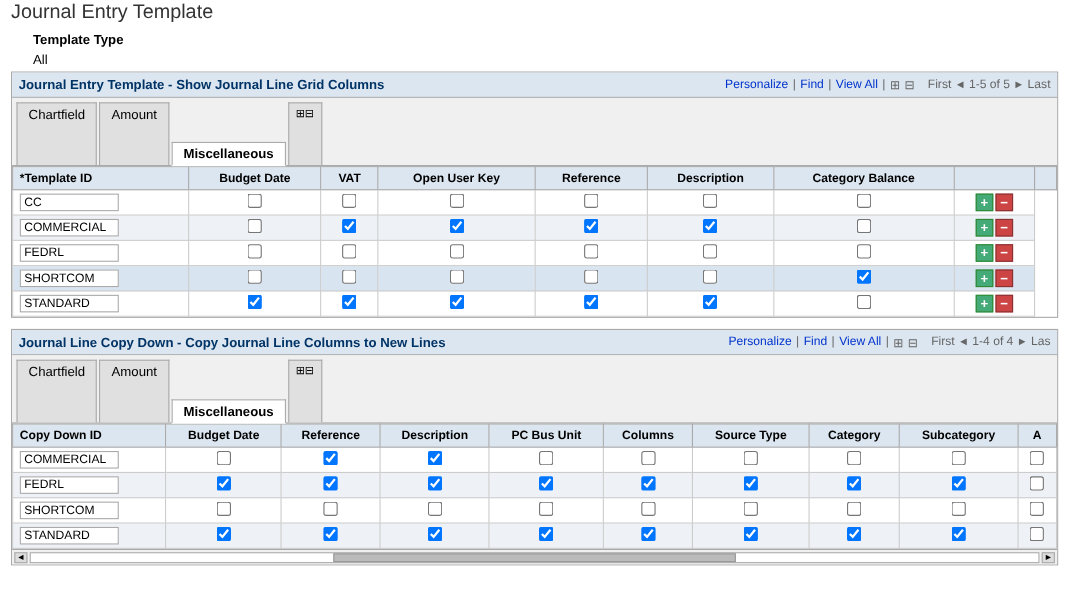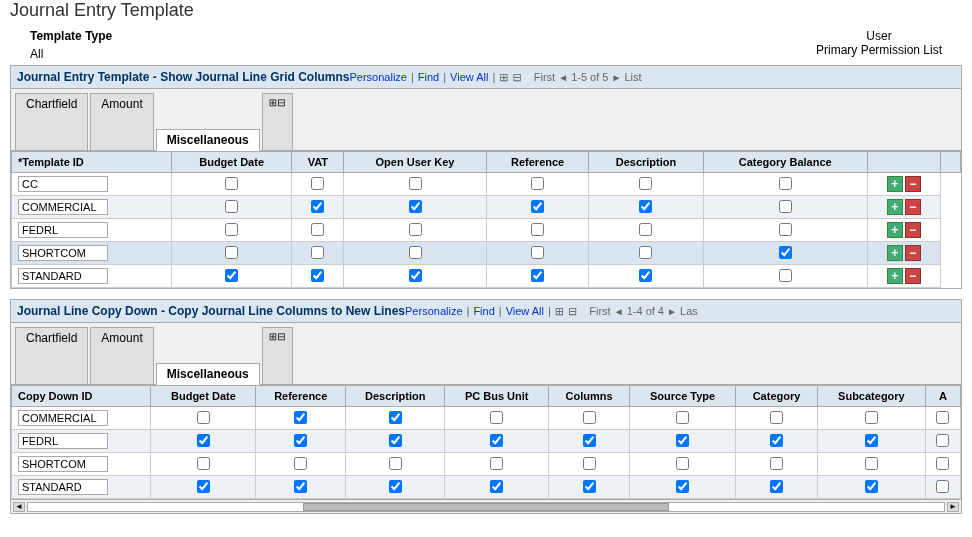--- a/index.html
+++ b/index.html
@@ -9,21 +9,21 @@
     
     h1 { font-size: 18px; font-weight: normal; color: #333; margin-bottom: 8px; }
     
     .meta-row { display: flex; justify-content: space-between; margin-bottom: 4px; padding: 0 20px; }
     .meta-left { display: flex; gap: 4px; flex-direction: column; }
     .meta-right { text-align: center; }
     .meta-label { font-weight: bold; }
     
     .section { border: 1px solid #aaa; margin-bottom: 10px; }
     
-    .section-header { background: #dce6f0; border-bottom: 1px solid #aaa; padding: 4px 6px; display: flex; align-items: center; }
+    .section-header { background: #dce6f0; border-bottom: 1px solid #aaa; padding: 4px 6px; display: flex; justify-content: space-between; align-items: center; }
     .section-header-title { font-weight: bold; font-size: 12px; color: #003366; }
     .section-header-controls { display: flex; align-items: center; gap: 4px; font-size: 11px; }
     .section-header-controls a { color: #0033cc; text-decoration: none; }
     .section-header-controls span { color: #666; }
     
     .tab-bar { display: flex; gap: 0; padding: 4px 4px 0; background: #f0f0f0; border-bottom: 1px solid #aaa; }
     .tab { padding: 3px 10px; border: 1px solid #aaa; background: #e0e0e0; cursor: pointer; font-size: 12px; margin-right: 2px; border-bottom: none; }
     .tab.active { background: #fff; font-weight: bold; border-bottom: 1px solid #fff; margin-bottom: -1px; z-index: 1; margin-top: 36px; }
     .tab-icon { padding: 3px 6px; border: 1px solid #aaa; background: #e0e0e0; cursor: pointer; font-size: 10px; margin-right: 2px; border-bottom: none; }
     
@@ -54,44 +54,40 @@
 
 <div class="page-container">
 
   <h1>Journal Entry Template</h1>
 
   <div class="meta-row">
     <div class="meta-left">
       <span class="meta-label">Template Type</span>
       <span>All</span>
     </div>
-    <div class="meta-right">
-      <div>User</div>
-      <div>Primary Permission List</div>
-    </div>
   </div>
 
   <div class="section">
     <div class="section-header">
       <span class="section-header-title">Journal Entry Template - Show Journal Line Grid Columns</span>
       <div class="section-header-controls">
         <a>Personalize</a>
         <span>|</span>
         <a>Find</a>
         <span>|</span>
         <a>View All</a>
         <span>|</span>
         <span>⊞</span>
         <span>⊟</span>
         <span style="margin-left:8px;">
           <span>First</span>
           <span style="color:#666;font-size:10px;">◄</span>
           <span>1-5 of 5</span>
           <span style="color:#666;font-size:10px;">►</span>
-          <span>List</span>
+          <span>Last</span>
         </span>
       </div>
     </div>
 
     <div class="tab-bar">
       <div class="tab">Chartfield</div>
       <div class="tab">Amount</div>
       <div class="tab active">Miscellaneous</div>
       <div class="tab-icon">⊞⊟</div>
     </div>

